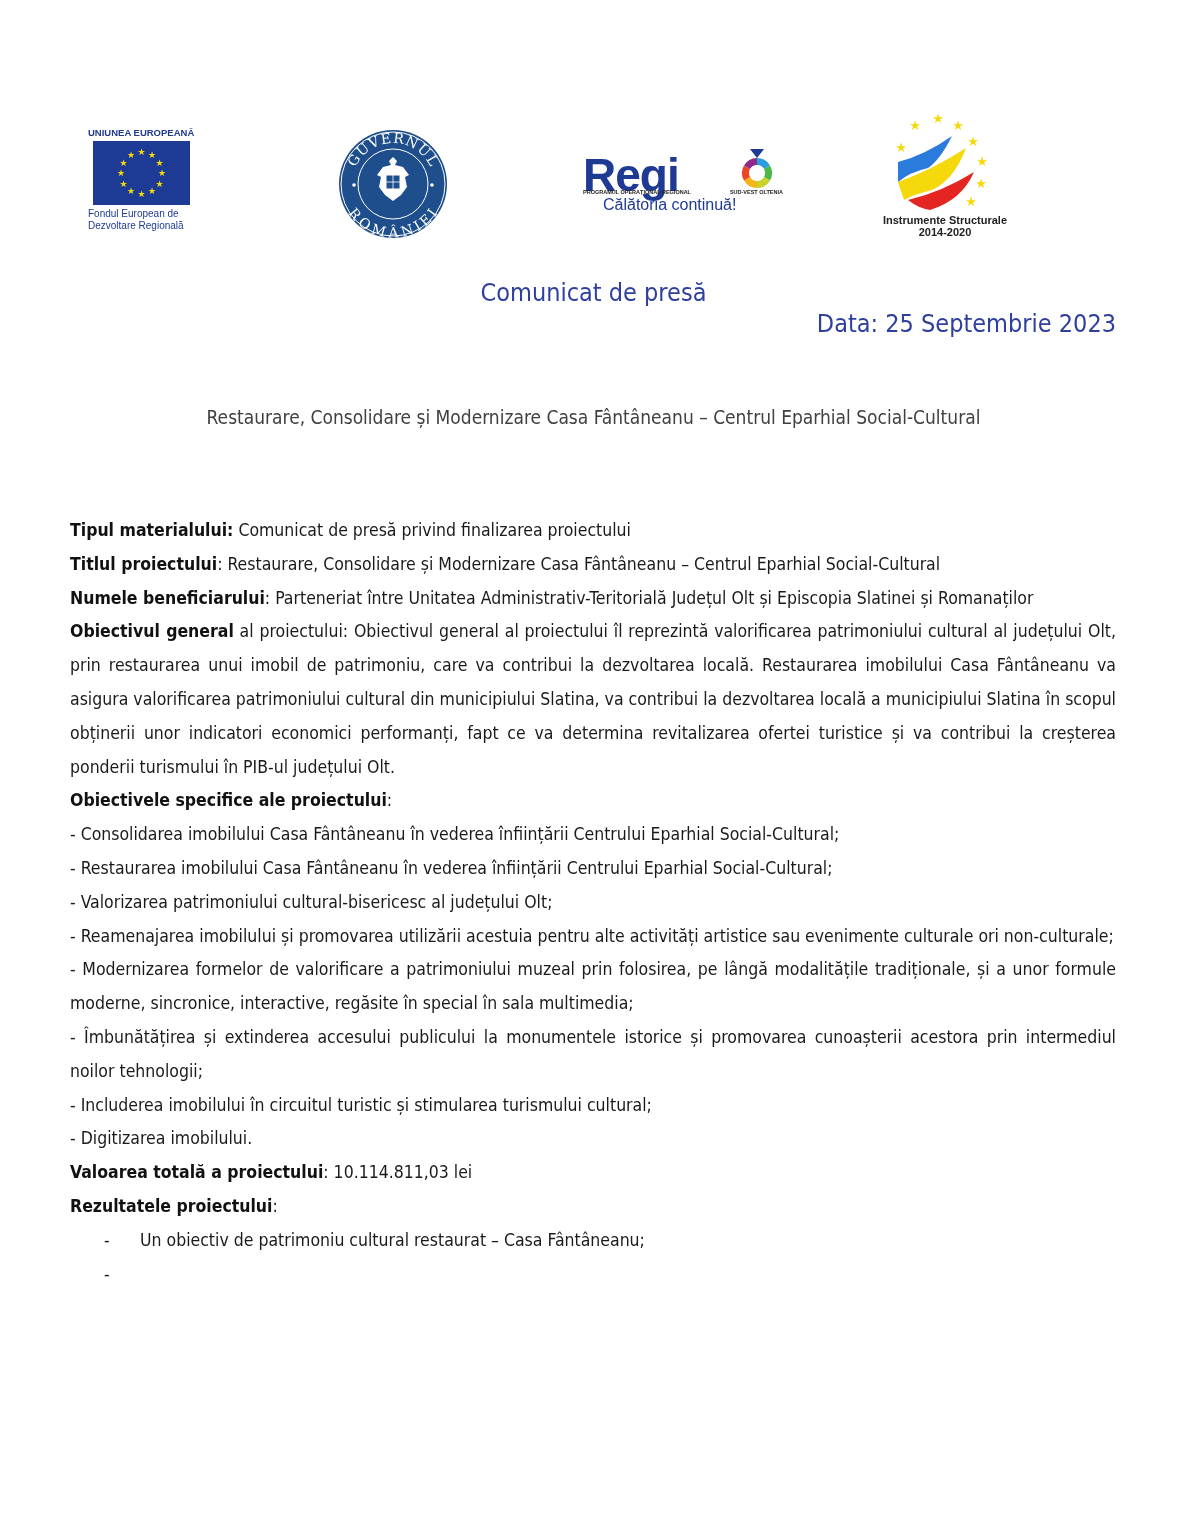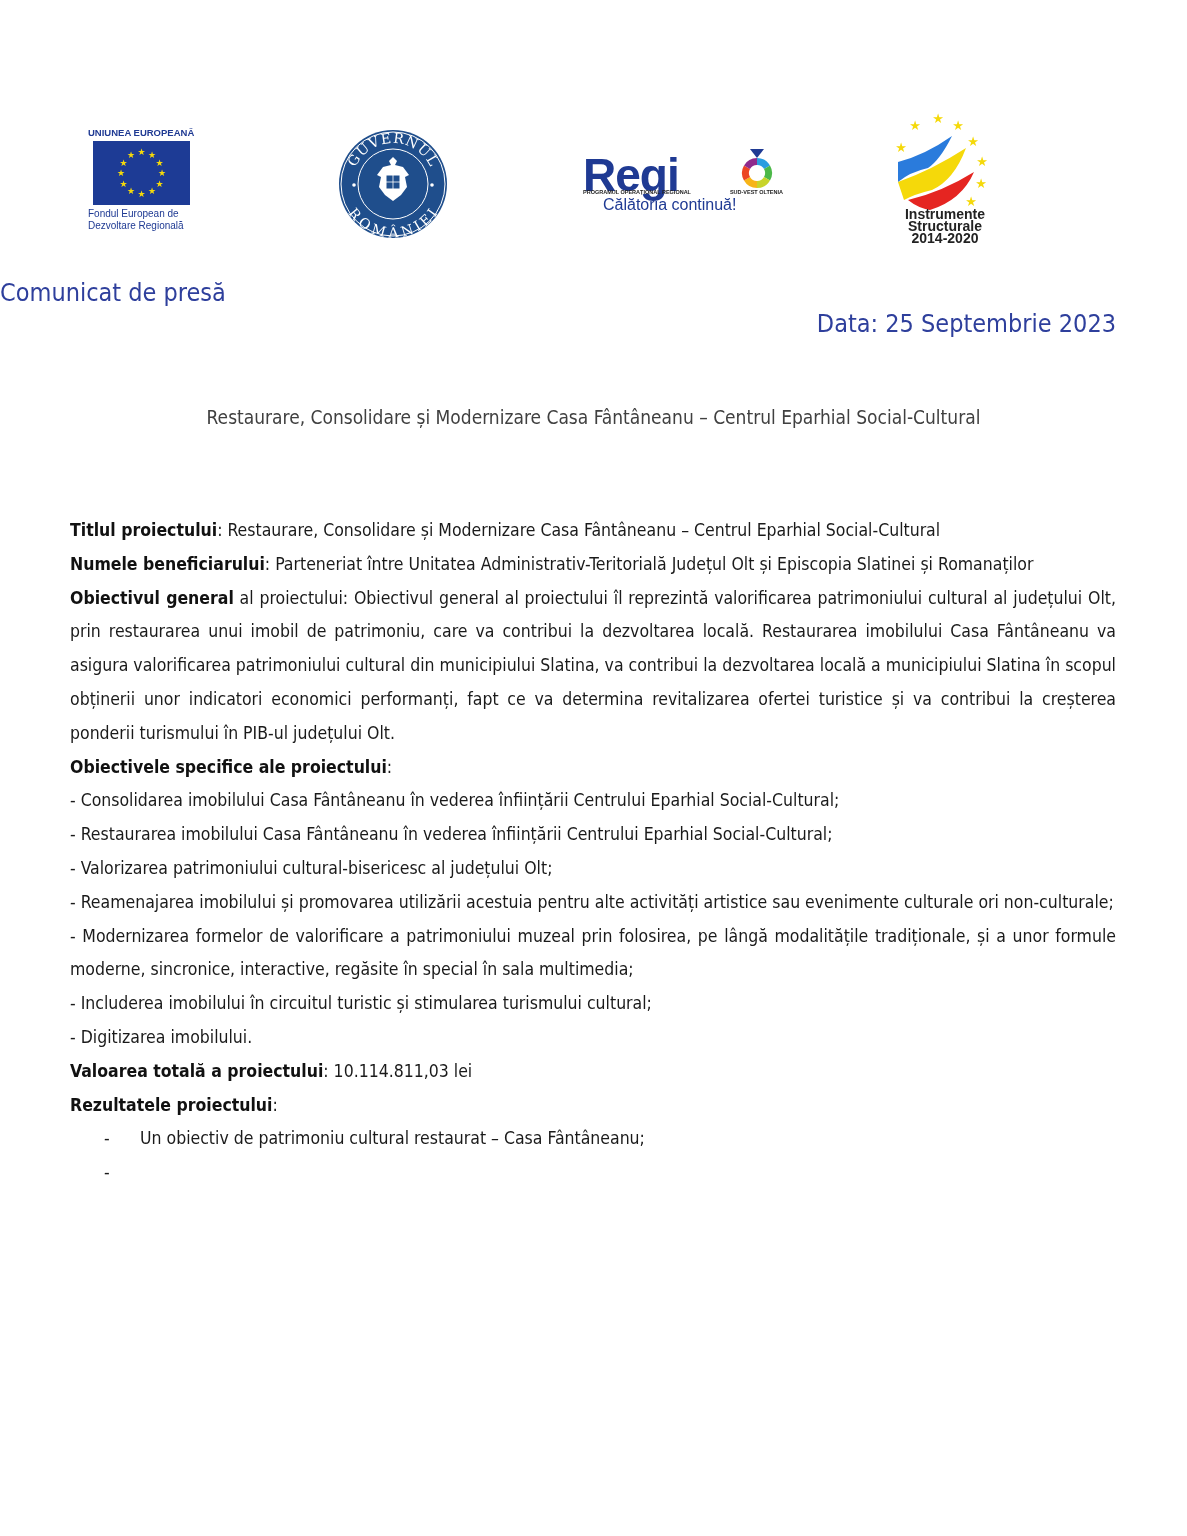--- a/index.html
+++ b/index.html
@@ -19,23 +19,23 @@
   .gov { left: 338px; top: 24px; width: 110px; height: 110px; }
 
   
   .regio { left: 583px; top: 42px; width: 200px; height: 70px; }
   .regio .word { font-family: "Liberation Sans", sans-serif; font-weight: bold; font-size: 46px; color: #1f3a93; letter-spacing: -1px; line-height: 40px; position: absolute; left: 0; top: 8px; }
   .regio .prog { position: absolute; top: 42px; left: 0; width: 200px; font-family: "Liberation Sans", sans-serif; font-size: 5.5px; font-weight: bold; color: #222; display: flex; justify-content: space-between; white-space: nowrap; }
   .regio .tag { position: absolute; top: 49px; left: 20px; font-family: "Liberation Sans", sans-serif; font-size: 16px; color: #1f3a93; white-space: nowrap; }
 
   
   .instr { left: 870px; top: 5px; width: 150px; height: 140px; }
-  .instr .lbl { position: absolute; top: 98px; left: 0; width: 150px; text-align: center; font-family: "Liberation Sans", sans-serif; font-size: 14px; font-weight: bold; color: #222; line-height: 12px; }
+  .instr .lbl { position: absolute; top: 104px; left: 0; width: 150px; text-align: center; font-family: "Liberation Sans", sans-serif; font-size: 11px; font-weight: bold; color: #222; line-height: 12px; }
 
-  .press-title { position: absolute; top: 278px; left: 0; width: 1187px; font-size: 25px; color: #2e3f9c; }
+  .press-title { position: absolute; top: 278px; left: 0; width: 1187px; text-align: center; font-size: 25px; color: #2e3f9c; }
   .press-date { position: absolute; top: 309px; right: 71px; font-size: 25px; color: #2e3f9c; }
   .project-title { position: absolute; top: 401px; left: 100px; width: 987px; text-align: center; font-size: 19px; line-height: 33px; color: #404040; }
 
   .content { position: absolute; top: 514px; left: 70px; width: 1046px; font-size: 17.5px; line-height: 33.8px; color: #1a1a1a; }
   .content p { text-align: justify; }
   .content b { font-weight: bold; color: #111; }
   .content .results { list-style: none; padding-left: 34px; }
   .content .results li { display: flex; }
   .content .results .dash { width: 36px; }
 </style>
@@ -137,29 +137,31 @@
       <div>2014-2020</div>
     </div>
   </div>
 </div>
 
 <div class="press-title">Comunicat de presă</div>
 <div class="press-date">Data: 25 Septembrie 2023</div>
 <div class="project-title">Restaurare, Consolidare și Modernizare Casa Fântâneanu – Centrul Eparhial Social-Cultural</div>
 
 <div class="content">
+  <p><b>Tipul materialului:</b><span> Comunicat de presă privind finalizarea proiectului</span></p>
   <p><b>Titlul proiectului</b><span>: Restaurare, Consolidare și Modernizare Casa Fântâneanu – Centrul Eparhial Social-Cultural</span></p>
   <p><b>Numele beneficiarului</b><span>: Parteneriat între Unitatea Administrativ-Teritorială Județul Olt și Episcopia Slatinei și Romanaților</span></p>
   <p><b>Obiectivul general</b><span> al proiectului: Obiectivul general al proiectului îl reprezintă valorificarea patrimoniului cultural al județului Olt, prin restaurarea unui imobil de patrimoniu, care va contribui la dezvoltarea locală. Restaurarea imobilului Casa Fântâneanu va asigura valorificarea patrimoniului cultural din municipiului Slatina, va contribui la dezvoltarea locală a municipiului Slatina în scopul obținerii unor indicatori economici performanți, fapt ce va determina revitalizarea ofertei turistice și va contribui la creșterea ponderii turismului în PIB-ul județului Olt.</span></p>
   <p><b>Obiectivele specifice ale proiectului</b><span>:</span></p>
   <p>- Consolidarea imobilului Casa Fântâneanu în vederea înființării Centrului Eparhial Social-Cultural;</p>
   <p>- Restaurarea imobilului Casa Fântâneanu în vederea înființării Centrului Eparhial Social-Cultural;</p>
   <p>- Valorizarea patrimoniului cultural-bisericesc al județului Olt;</p>
   <p>- Reamenajarea imobilului și promovarea utilizării acestuia pentru alte activități artistice sau evenimente culturale ori non-culturale;</p>
   <p>- Modernizarea formelor de valorificare a patrimoniului muzeal prin folosirea, pe lângă modalitățile tradiționale, și a unor formule moderne, sincronice, interactive, regăsite în special în sala multimedia;</p>
+  <p>- Îmbunătățirea și extinderea accesului publicului la monumentele istorice și promovarea cunoașterii acestora prin intermediul noilor tehnologii;</p>
   <p>- Includerea imobilului în circuitul turistic și stimularea turismului cultural;</p>
   <p>- Digitizarea imobilului.</p>
   <p><b>Valoarea totală a proiectului</b><span>: 10.114.811,03 lei</span></p>
   <p><b>Rezultatele proiectului</b><span>:</span></p>
   <ul class="results">
     <li>
         <span class="dash">-</span>
         <span>Un obiectiv de patrimoniu cultural restaurat – Casa Fântâneanu;</span>
       </li>
     <li>

